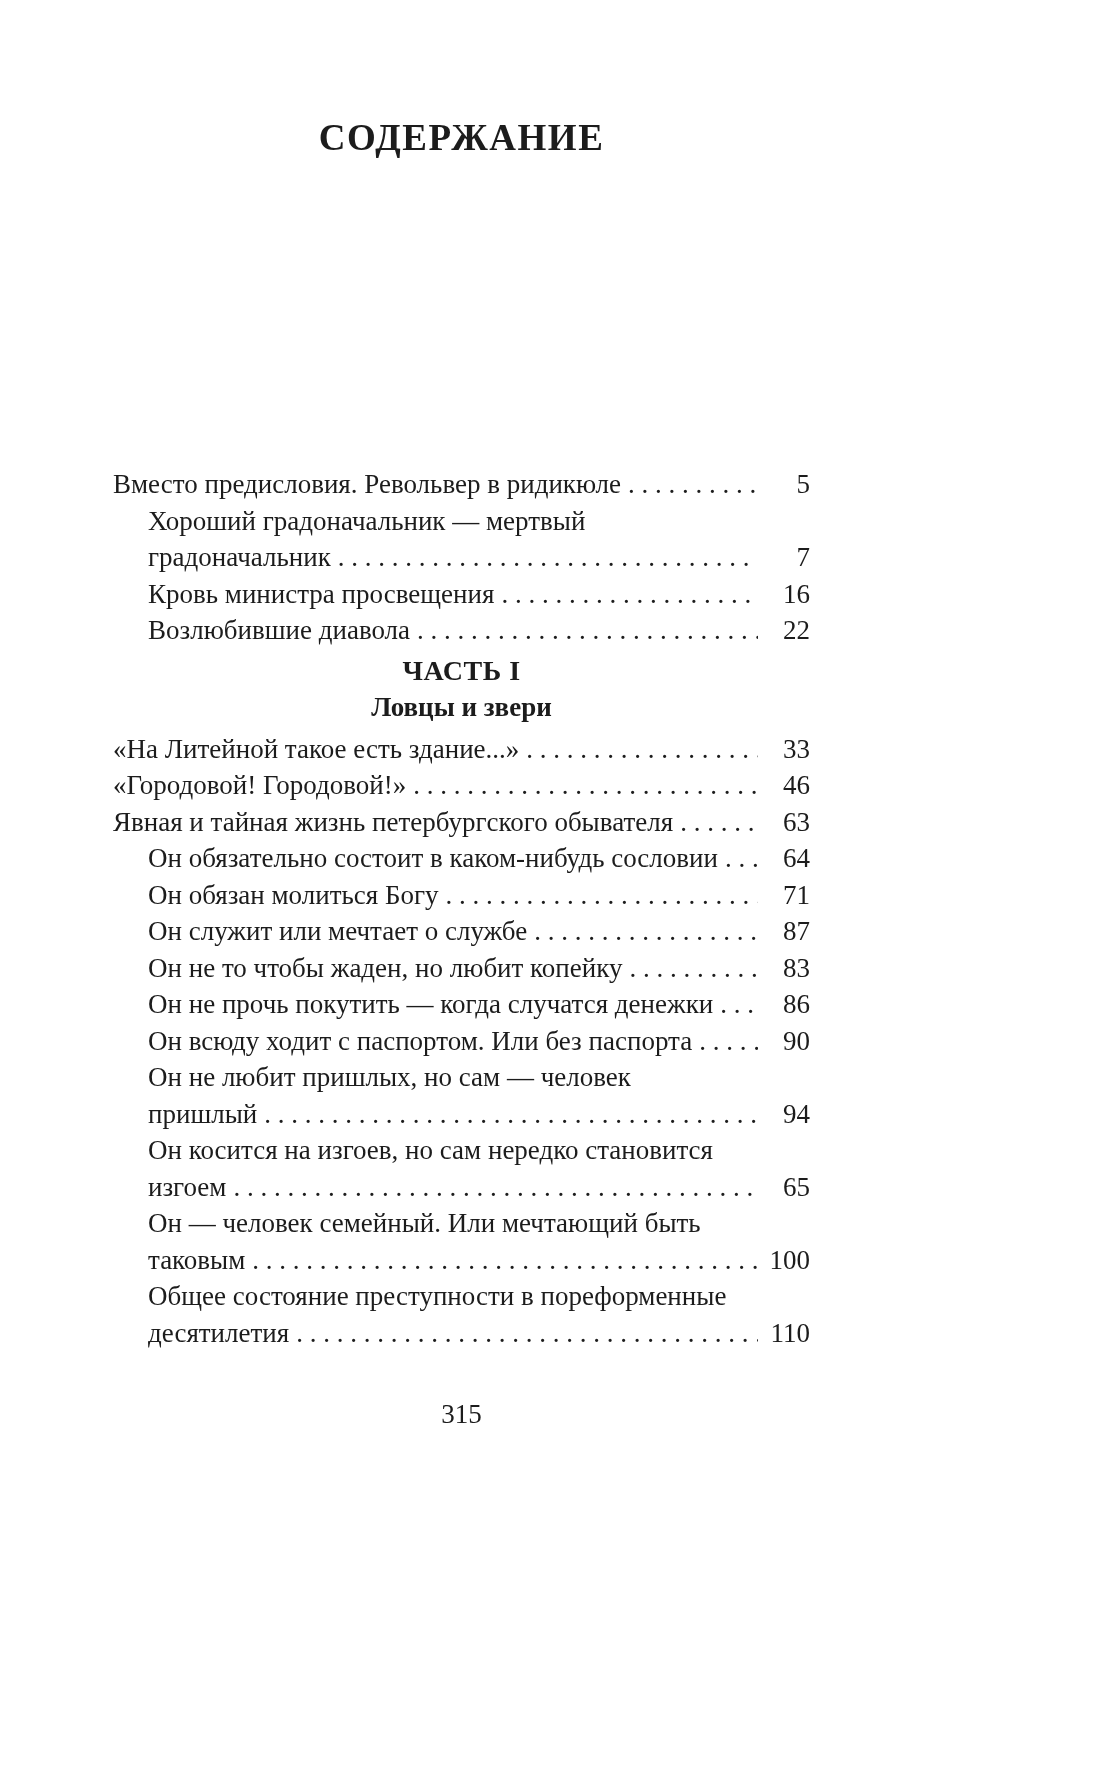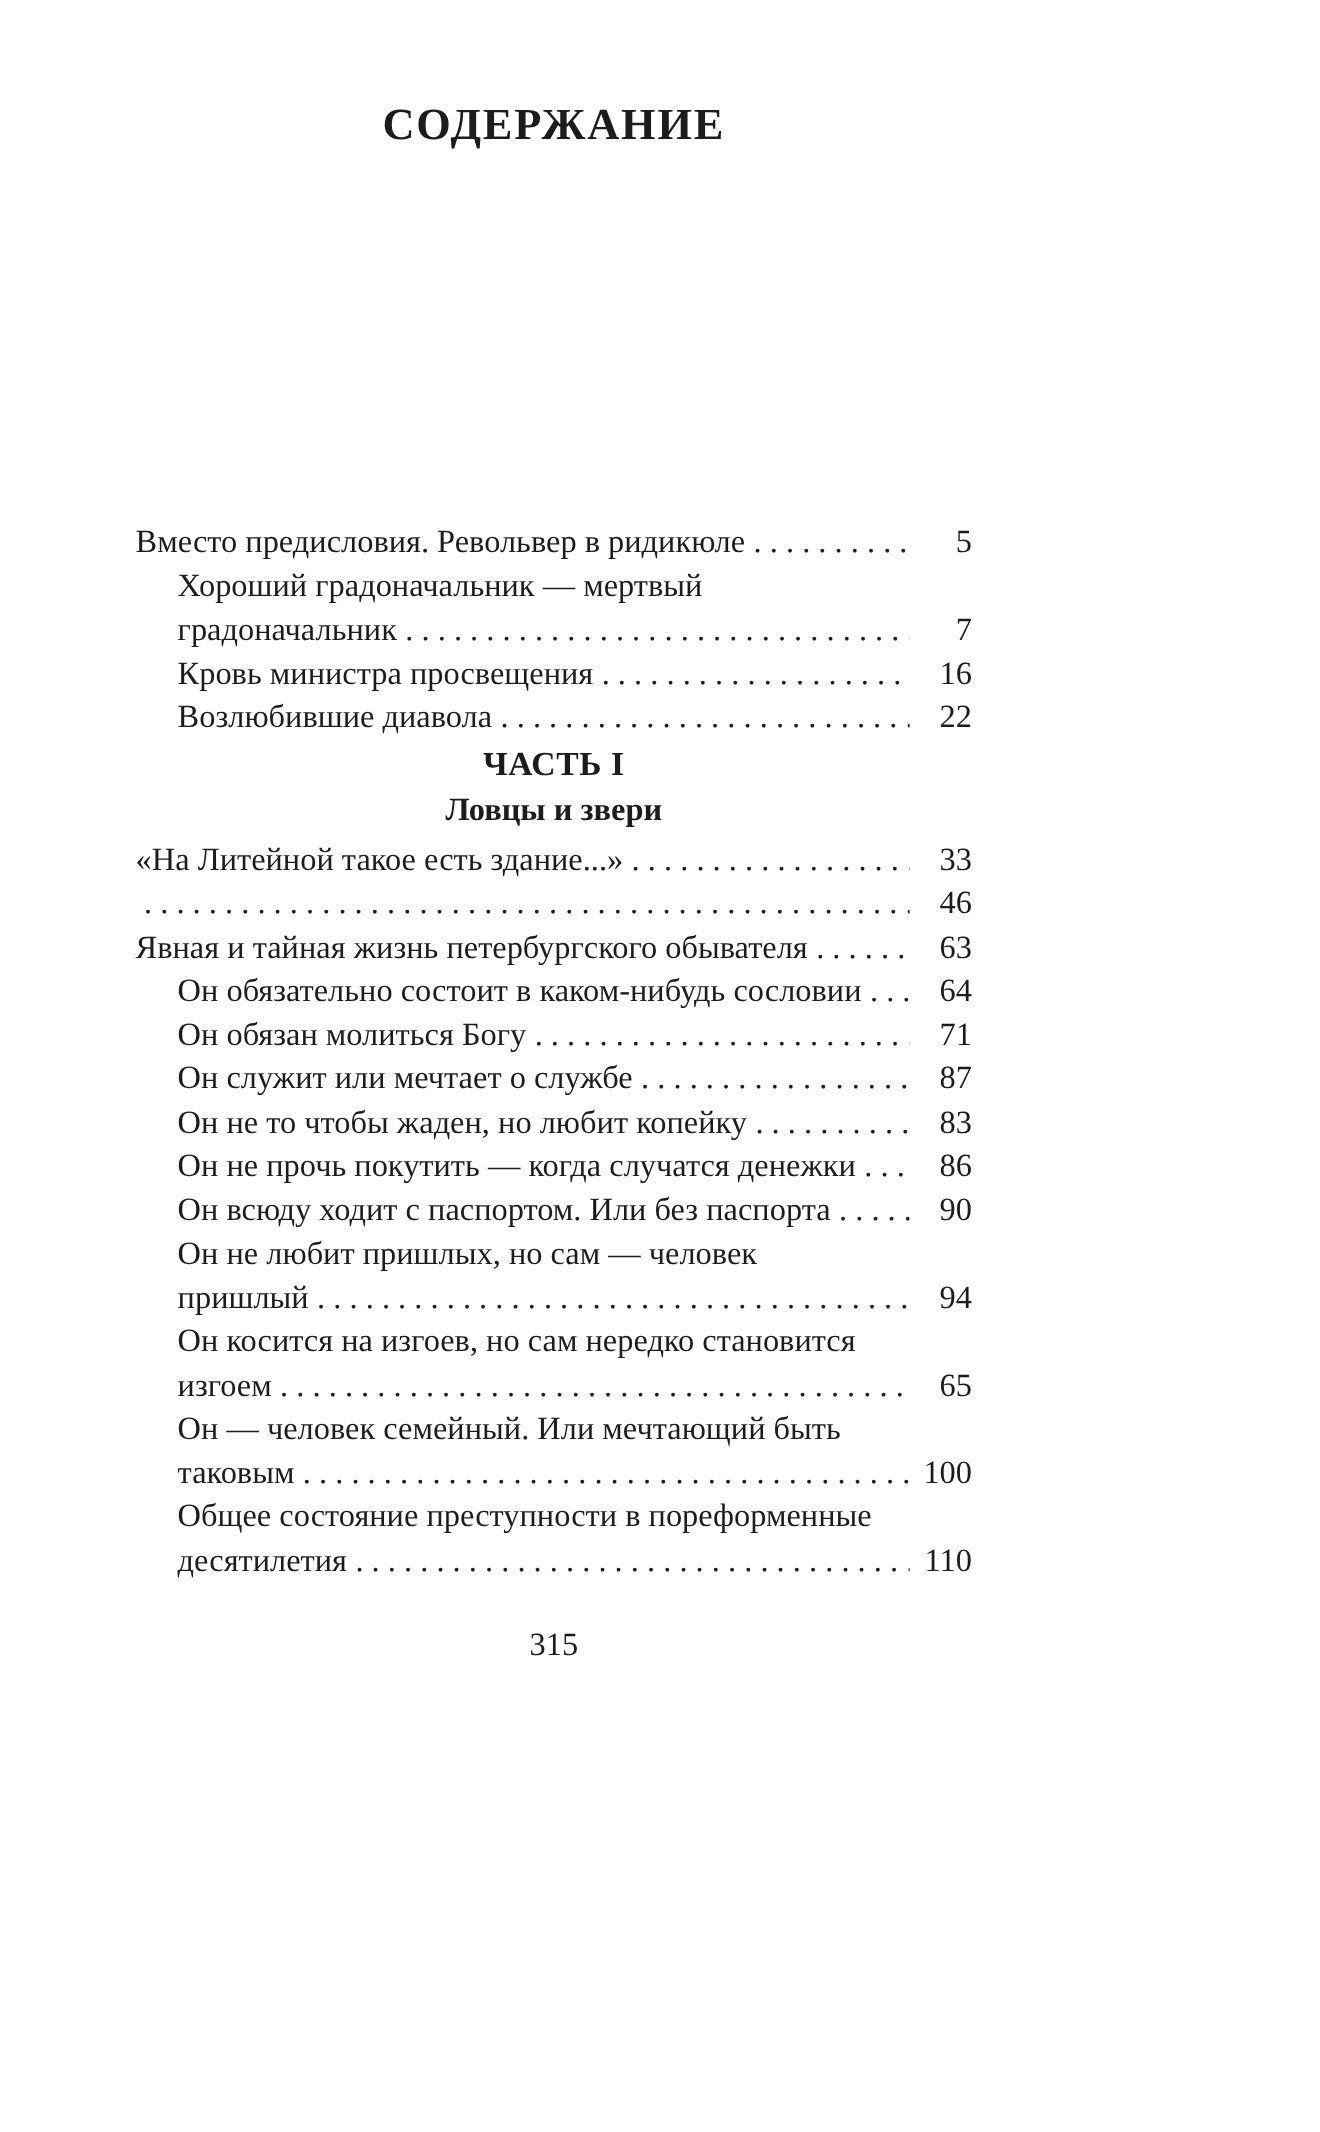--- a/index.html
+++ b/index.html
@@ -6,21 +6,21 @@
   html, body { background: #ffffff; }
   body {
     width: 1100px;
     font-family: "Liberation Serif", "DejaVu Serif", serif;
     color: #1c1c1c;
     -webkit-font-smoothing: antialiased;
   }
   .book-page {
     width: 1100px;
     height: 1777px;
-    padding: 83px 290px 0 113px;
+    padding: 116px 290px 0 113px;
     background: #ffffff;
     overflow: hidden;
   }
   .contents-title {
     text-align: center;
     font-size: 37px;
     font-weight: bold;
     letter-spacing: 1.5px;
     line-height: 44px;
   }
@@ -55,21 +55,21 @@
   .part {
     text-align: center;
     font-weight: bold;
     margin: 4px 0 5px 0;
   }
   .part-title { font-size: 28px; letter-spacing: 0.5px; }
   .part-subtitle { font-size: 27px; }
   .folio {
     text-align: center;
     font-size: 27px;
-    margin-top: 34px;
+    margin-top: 45px;
     line-height: 36px;
   }
 </style>
 </head>
 <body>
 
 <div class="book-page">
   <h1 class="contents-title">СОДЕРЖАНИЕ</h1>
 
   <div class="toc" id="toc">
@@ -108,20 +108,21 @@
       </div>
       <div class="entry indent-0">
         <div class="entry-line last-line">
           <span class="entry-text">«На Литейной такое есть здание...»</span>
           <span class="leader">. . . . . . . . . . . . . . . . . . . . . . . . . . . . . . . . . . . . . . . . . . . . . . . . . . . . . . . . . . . . . . . . . . . . . . . . . . . . . . . . . . . . . . . . . . </span>
           <span class="pagenum">33</span>
         </div>
       </div>
       <div class="entry indent-0">
         <div class="entry-line last-line">
+          <span class="entry-text">«Городовой! Городовой!»</span>
           <span class="leader">. . . . . . . . . . . . . . . . . . . . . . . . . . . . . . . . . . . . . . . . . . . . . . . . . . . . . . . . . . . . . . . . . . . . . . . . . . . . . . . . . . . . . . . . . . </span>
           <span class="pagenum">46</span>
         </div>
       </div>
       <div class="entry indent-0">
         <div class="entry-line last-line">
           <span class="entry-text">Явная и тайная жизнь петербургского обывателя</span>
           <span class="leader">. . . . . . . . . . . . . . . . . . . . . . . . . . . . . . . . . . . . . . . . . . . . . . . . . . . . . . . . . . . . . . . . . . . . . . . . . . . . . . . . . . . . . . . . . . </span>
           <span class="pagenum">63</span>
         </div>

